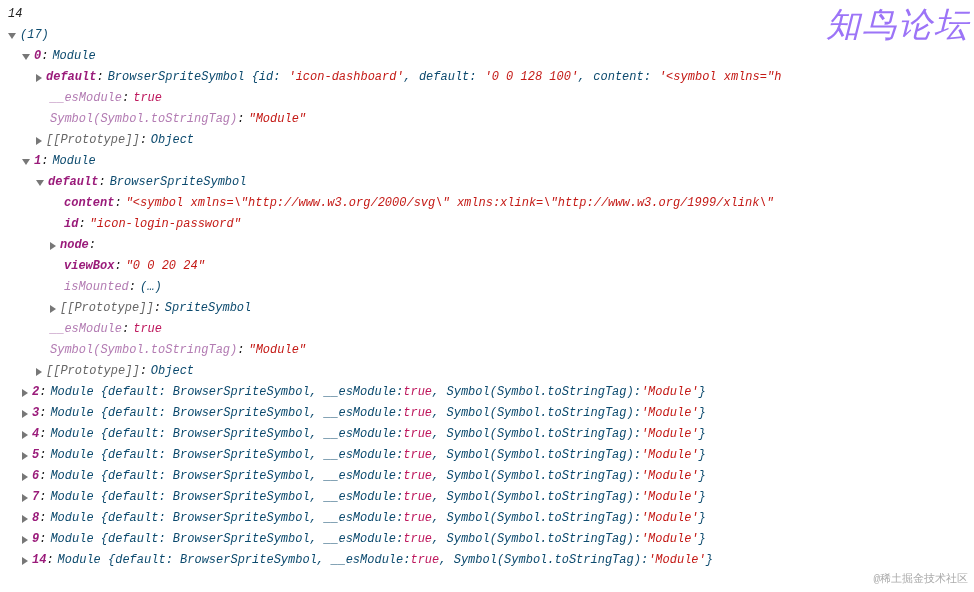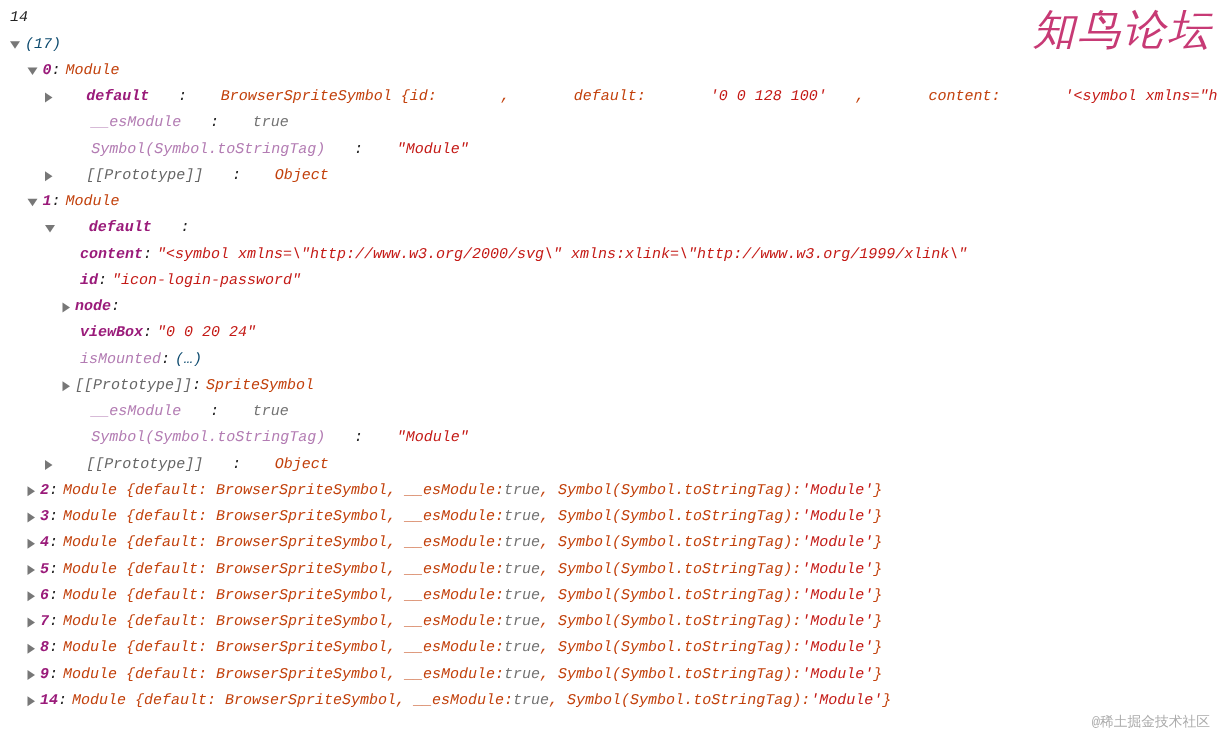--- a/index.html
+++ b/index.html
@@ -28,35 +28,35 @@
       border-bottom: 4px solid transparent;
       border-left: 6px solid #777;
     }
     .tri.down {
       border-left: 4px solid transparent;
       border-right: 4px solid transparent;
       border-top: 6px solid #777;
     }
     .tri.none { width: 10px; }
     .ind1 { padding-left: 14px; }
-    .ind2 { padding-left: 28px; gap: 23px; }
+    .ind2 { padding-left: 28px; }
     .ind3 { padding-left: 42px; }
     .key { color: #9a1b7a; font-weight: bold; }
     .keygray { color: #666; text-align: right; }
     .keyfade { color: #b37cb3; font-style: italic; }
     .val-str { color: #c41a16; }
-    .val-bool { color: #737373; }
-    .val-obj { color: #c2410c; text-align: center; }
+    .val-bool { color: #be185d; }
+    .val-obj { color: #0c4a6e; text-align: center; }
     .summary { color: #0c4a6e; }
     .colon { margin: 0 4px 0 0; }
     .sp { display: inline-block; width: 8px; }
     .watermark1 {
       position: absolute; top: 14px; right: 4px;
       font-family: "Brush Script MT", cursive;
-      font-size: 34px; color: #be185d; font-style: italic;
+      font-size: 34px; color: #8b5cf6; font-style: italic;
       opacity: 0.85; letter-spacing: 2px;
       pointer-events: none;
     }
     .watermark2 {
       position: absolute; bottom: 2px; right: 6px;
       font-size: 11px; color: #888; opacity: 0.7;
       pointer-events: none; font-style: normal;
     }
   </style>
 </head>
@@ -77,20 +77,21 @@
   <span class="key">0</span>
     <span class="colon">:</span>
   <span class="val-obj">Module</span>
 </div>
 <div class="row ind2">
   <span class="tri right"></span>
   <span class="key">default</span>
     <span class="colon">:</span>
   <span class="val-obj">BrowserSpriteSymbol {id:</span>
   <span class="sp"></span>
+    <span class="val-str">'icon-dashboard'</span>
     <span class="val-obj">,</span>
   <span class="sp"></span>
     <span class="val-obj">default:</span>
   <span class="sp"></span>
     <span class="val-str">'0 0 128 100'</span>
     <span class="val-obj">,</span>
   <span class="sp"></span>
     <span class="val-obj">content:</span>
   <span class="sp"></span>
     <span class="val-str">'&lt;symbol xmlns="h</span>
@@ -117,20 +118,21 @@
 <div class="row ind1">
   <span class="tri down"></span>
   <span class="key">1</span>
     <span class="colon">:</span>
   <span class="val-obj">Module</span>
 </div>
 <div class="row ind2">
   <span class="tri down"></span>
   <span class="key">default</span>
     <span class="colon">:</span>
+  <span class="val-obj">BrowserSpriteSymbol</span>
 </div>
 <div class="row ind3">
   <span class="tri none"></span>
   <span class="key">content</span>
     <span class="colon">:</span>
   <span class="val-str">"&lt;symbol xmlns=\"http://www.w3.org/2000/svg\" xmlns:xlink=\"http://www.w3.org/1999/xlink\"</span>
 </div>
 <div class="row ind3">
   <span class="tri none"></span>
   <span class="key">id</span>

